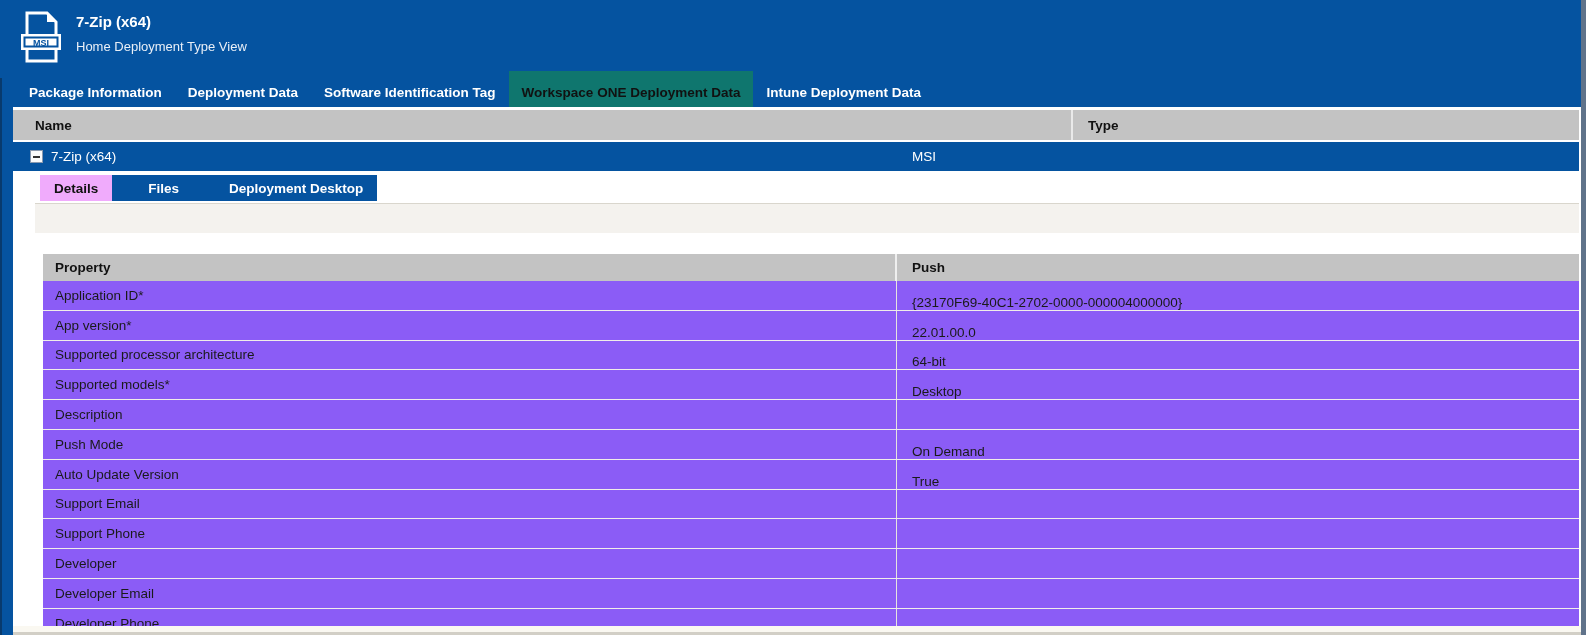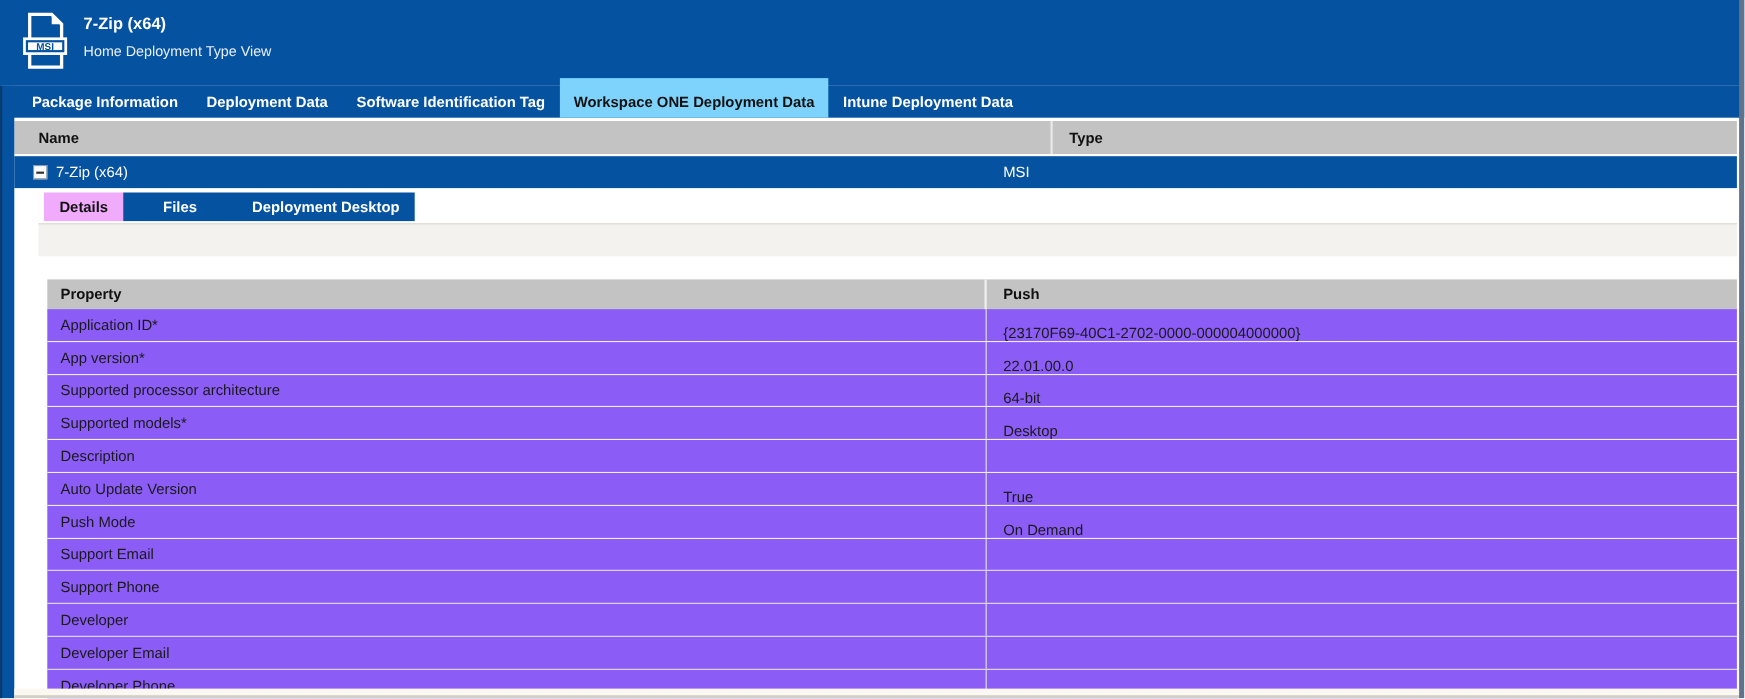--- a/index.html
+++ b/index.html
@@ -38,21 +38,21 @@
     display:flex;align-items:center;
     height:29px;
     padding:0 13px;
     color:#ffffff;
     font-size:13.5px;
     font-weight:bold;
     cursor:default;
     white-space:nowrap;
   }
   .tab.active{
-    background:#7dd3fc;
+    background:#0f766e;
     color:#111111;
     height:36px;
     margin-top:-7px;
     padding-top:7px;
     box-sizing:border-box;
   }
 
   
   .left-blue-bar{position:absolute;left:0;top:78px;bottom:0;width:13px;background:#0553a0;}
   .left-dark-line{position:absolute;left:0;top:78px;bottom:0;width:2px;background:#083a6d;}
@@ -68,21 +68,21 @@
   .outer-header{
     margin-top:3px;
     height:30px;
     background:#c3c3c3;
     display:flex;
     align-items:center;
     font-size:13.5px;
     font-weight:bold;
     color:#111111;
   }
-  .outer-header .col-name{width:944px;padding-left:22px;box-sizing:border-box;border-right:2px solid #e9e9e9;height:100%;display:flex;align-items:center;}
+  .outer-header .col-name{width:1060px;padding-left:22px;box-sizing:border-box;border-right:2px solid #e9e9e9;height:100%;display:flex;align-items:center;}
   .outer-header .col-type{flex:1;padding-left:15px;display:flex;align-items:center;height:100%;}
   .selected-row{
     margin-top:2px;
     height:29px;
     background:#0553a0;
     color:#ffffff;
     display:flex;
     align-items:center;
     font-size:13.5px;
   }
@@ -233,26 +233,26 @@
         </div>
         <div class="prop-row">
           <div class="cell-prop">Supported models*</div>
           <div class="cell-val">Desktop</div>
         </div>
         <div class="prop-row">
           <div class="cell-prop">Description</div>
           <div class="cell-val"></div>
         </div>
         <div class="prop-row">
+          <div class="cell-prop">Push Mode</div>
+          <div class="cell-val">On Demand</div>
+        </div>
+        <div class="prop-row">
           <div class="cell-prop">Auto Update Version</div>
           <div class="cell-val">True</div>
-        </div>
-        <div class="prop-row">
-          <div class="cell-prop">Push Mode</div>
-          <div class="cell-val">On Demand</div>
         </div>
         <div class="prop-row">
           <div class="cell-prop">Support Email</div>
           <div class="cell-val"></div>
         </div>
         <div class="prop-row">
           <div class="cell-prop">Support Phone</div>
           <div class="cell-val"></div>
         </div>
         <div class="prop-row">

